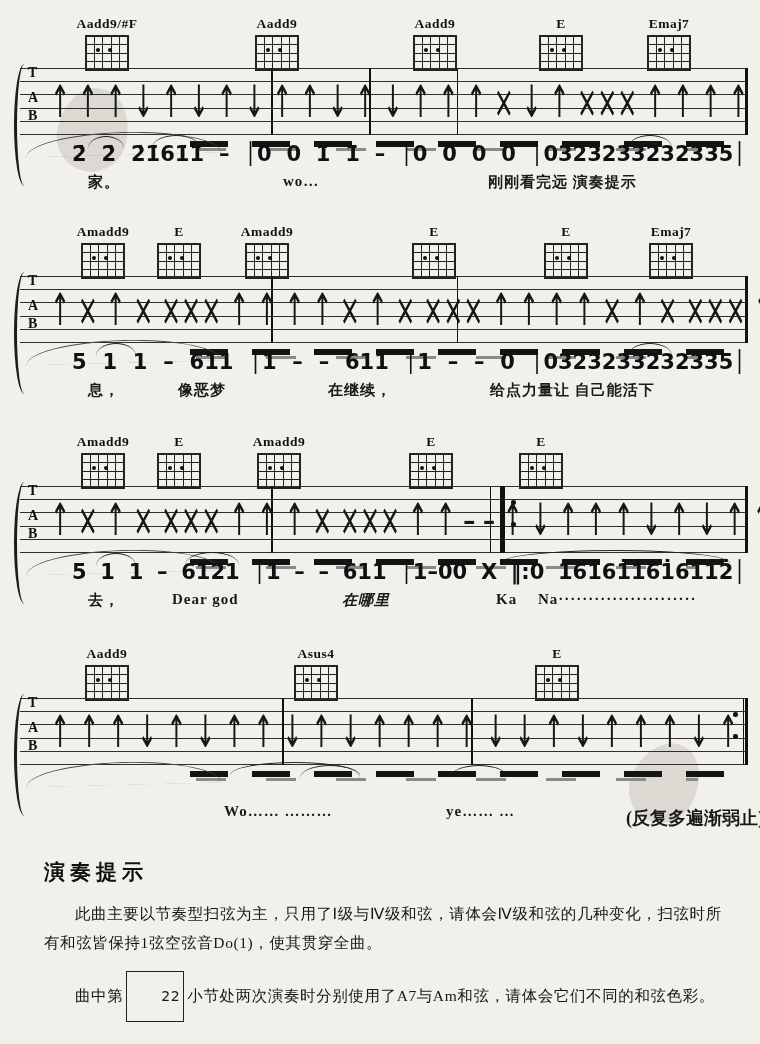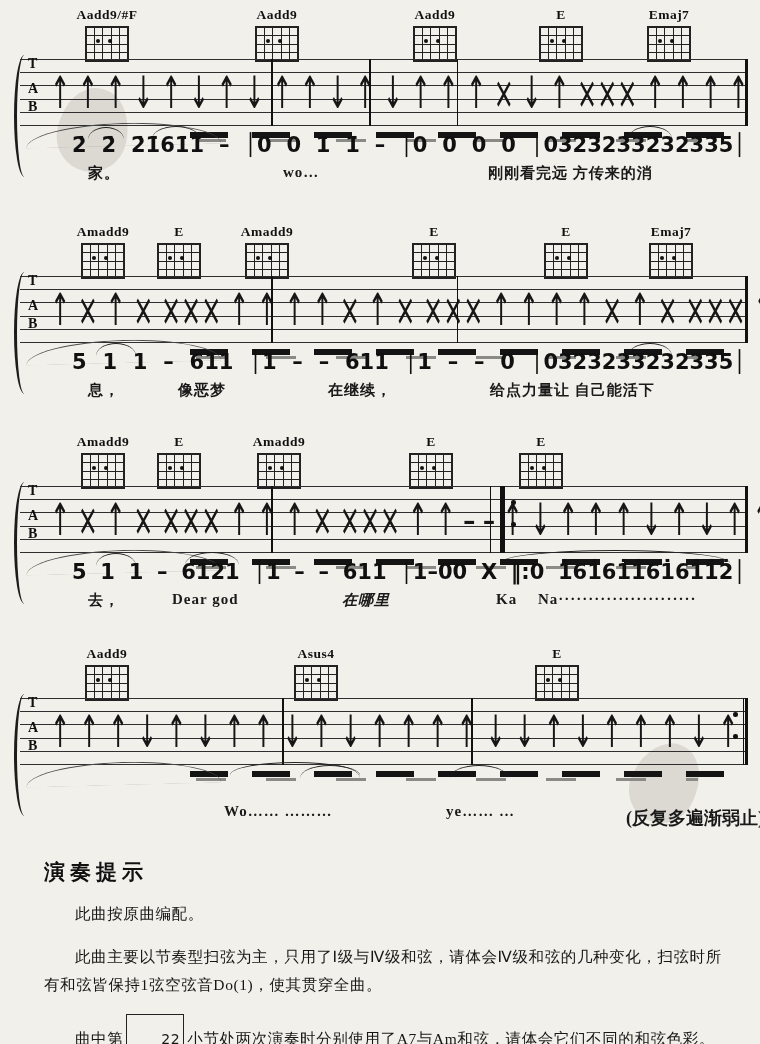--- a/index.html
+++ b/index.html
@@ -55,21 +55,21 @@
           font-family:"DejaVu Sans",sans-serif;font-size:14px;margin:0 3px;}
 </style>
 </head>
 <body>
 
 <div class="page">
 
   <div class="pick" style="left:58px;top:88px;width:70px;height:84px;transform:rotate(12deg);"></div>
   <div class="pick" style="left:632px;top:742px;width:66px;height:82px;transform:rotate(26deg);"></div>
 
-  <section class="system" style="top:5px;">
+  <section class="system" style="top:14px;">
     <div class="chord" style="left:62px;"><span class="cname">Aadd9/#F</span><div class="diag">
           <i class="f1"></i>
           <i class="f2"></i>
         </div></div>
     <div class="chord" style="left:232px;"><span class="cname">Aadd9</span><div class="diag">
           <i class="f1"></i>
           <i class="f2"></i>
         </div></div>
     <div class="chord" style="left:390px;"><span class="cname">Aadd9</span><div class="diag">
           <i class="f1"></i>
@@ -97,21 +97,21 @@
       <div class="endbar"></div>
       <div class="beams"></div>
     </div>
     <div class="swoosh" style="top:118px;"></div>
     <div class="arc" style="left:88px;top:122px;width:36px;"></div>
     <div class="arc" style="left:152px;top:121px;width:48px;"></div>
     <div class="arc" style="left:628px;top:121px;width:44px;"></div>
     <div class="numbers">2̇ 2̇ 2̇1̇61̇1̇ – │0 0 1̇ 1̇ – │0 0 0 0 │0323233232335│</div>
     <span class="lyric" style="left:88px;">家。</span>
     <span class="lyric" style="left:283px;">wo…</span>
-    <span class="lyric" style="left:488px;">刚刚看完远 方传来的消</span>
+    <span class="lyric" style="left:488px;">刚刚看完远 演奏提示</span>
   </section>
 
   <section class="system" style="top:222px;">
     <div class="chord" style="left:58px;"><span class="cname">Amadd9</span><div class="diag">
           <i class="f1"></i>
           <i class="f2"></i>
         </div></div>
     <div class="chord" style="left:134px;"><span class="cname">E</span><div class="diag">
           <i class="f1"></i>
           <i class="f2"></i>
@@ -235,18 +235,17 @@
     <div class="arc" style="left:230px;top:118px;width:130px;"></div>
     <div class="arc" style="left:300px;top:121px;width:60px;"></div>
     <div class="arc" style="left:450px;top:121px;width:58px;"></div>
     <span class="lyric" style="left:224px;">Wo…… ………</span>
     <span class="lyric" style="left:446px;">ye…… …</span>
     <span class="lyric small" style="left:626px;top:162px;">(反复多遍渐弱止)</span>
   </section>
 
   <section class="tips">
     <h2>演奏提示</h2>
-    <p>此曲按原曲编配。</p>
     <p>此曲主要以节奏型扫弦为主，只用了Ⅰ级与Ⅳ级和弦，请体会Ⅳ级和弦的几种变化，扫弦时所有和弦皆保持1弦空弦音Do(1)，使其贯穿全曲。</p>
     <p><span>曲中第</span><span class="boxnum">22</span><span>小节处两次演奏时分别使用了A7与Am和弦，请体会它们不同的和弦色彩。</span></p>
   </section>
 
 </div>
 
 </body></html>

